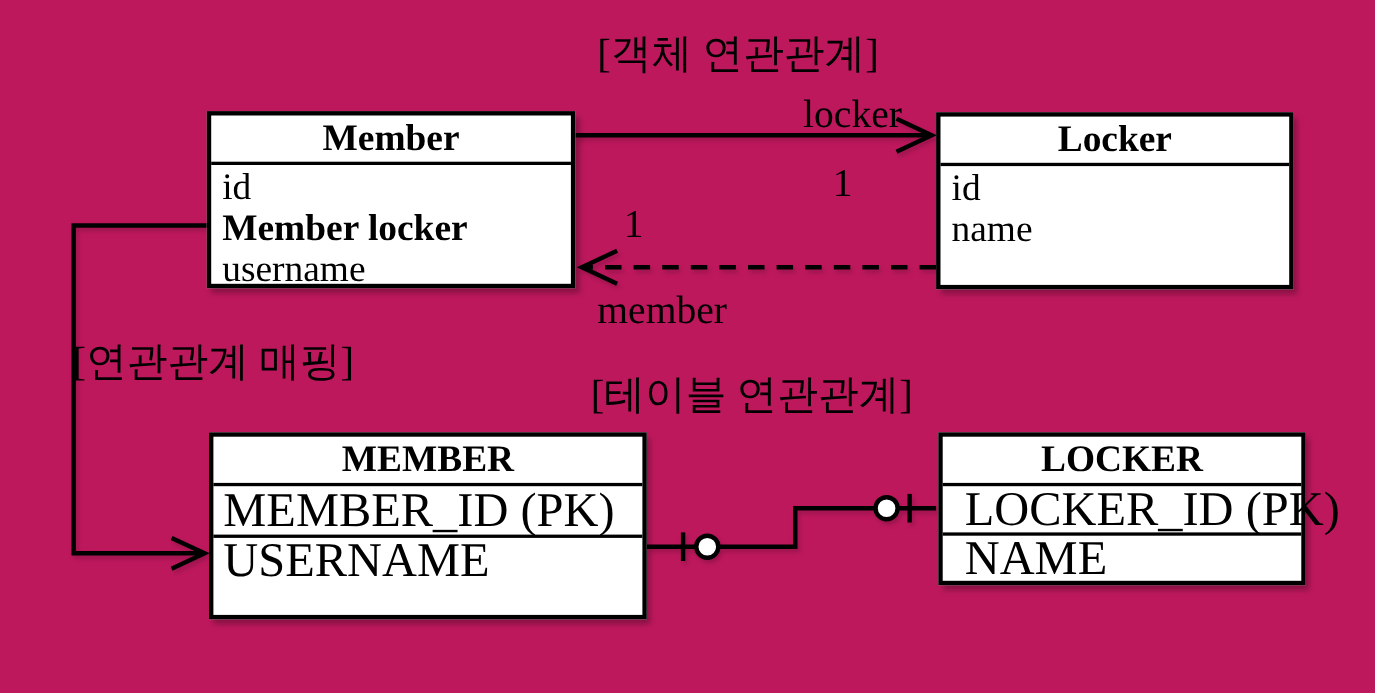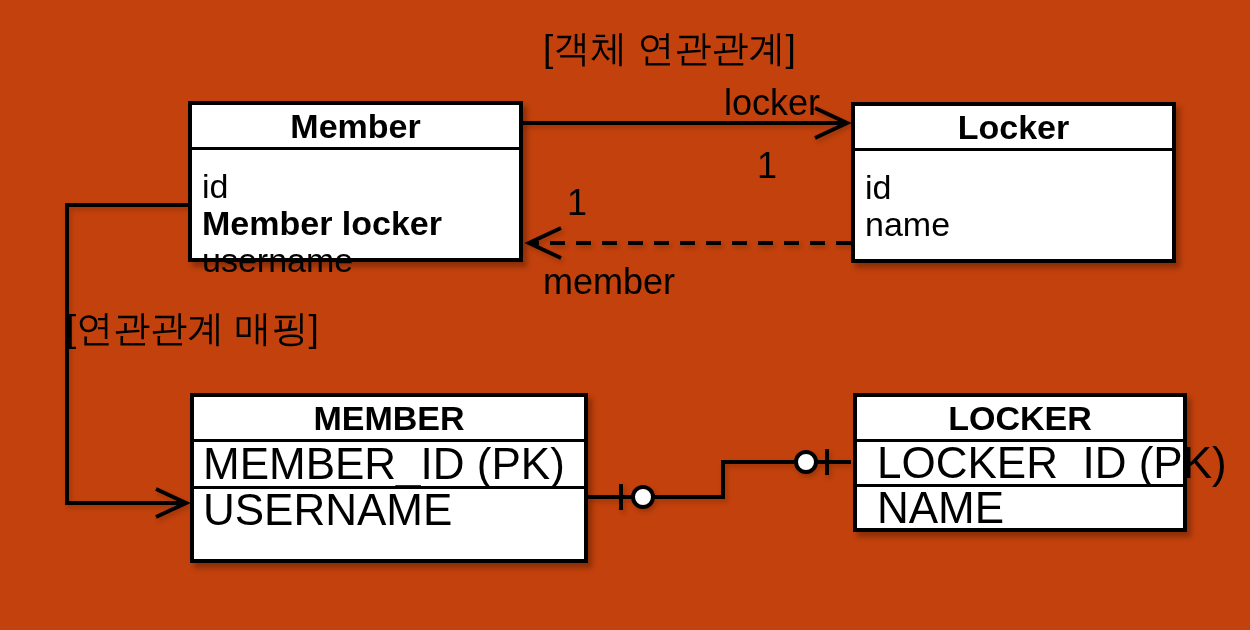--- a/index.html
+++ b/index.html
@@ -4,22 +4,22 @@
 <style>
   html, body {
     margin: 0;
     padding: 0;
     background: #ffffff;
   }
   .stage {
     position: relative;
     width: 1250px;
     height: 630px;
-    background: #c2410c;
-    font-family: Liberation Sans, sans-serif;
+    background: #be185d;
+    font-family: Liberation Serif, serif;
     color: #000;
     overflow: hidden;
   }
   .lines-layer {
     position: absolute;
     left: 0; top: 0;
     width: 1250px; height: 630px;
     filter: drop-shadow(2px 3px 2px rgba(0,0,0,0.18));
   }
   
@@ -30,21 +30,21 @@
     border: 4px solid #000;
     box-shadow: 4px 5px 5px rgba(0,0,0,0.28);
   }
   .dbox .box-title {
     font-weight: bold;
     text-align: center;
     border-bottom: 3px solid #000;
     white-space: nowrap;
   }
   .uml-title { font-size: 34px; line-height: 42px; }
-  .uml-fields { padding: 18px 0 0 0; }
+  .uml-fields { padding: 2px 0 0 0; }
   .uml-field {
     font-size: 34px;
     line-height: 37px;
     padding-left: 10px;
     white-space: nowrap;
   }
   .bold { font-weight: bold; }
 
   .tbl-title { font-size: 34px; line-height: 42px; }
   .tbl-row {
@@ -85,20 +85,21 @@
 
     <polyline points="588,497 723,497 723,462 851,462" fill="none" stroke="#000" stroke-width="4"></polyline>
     <line x1="621" y1="484" x2="621" y2="510" stroke="#000" stroke-width="4"></line>
     <circle cx="643" cy="497" r="10" fill="#fff" stroke="#000" stroke-width="4"></circle>
     <circle cx="806" cy="462" r="10" fill="#fff" stroke="#000" stroke-width="4"></circle>
     <line x1="827" y1="449" x2="827" y2="475" stroke="#000" stroke-width="4"></line>
   </svg>
 
   <div class="flabel kr-title" style="left:543px; top:24px;">[객체 연관관계]</div>
   <div class="flabel kr-title" style="left:66px; top:304px;">[연관관계 매핑]</div>
+  <div class="flabel kr-title" style="left:537px; top:334px;">[테이블 연관관계]</div>
 
   <div class="flabel arrow-label" style="left:640px; top:82px; width:180px; text-align:right;">locker</div>
   <div class="flabel mult-label" style="left:757px; top:145px;">1</div>
   <div class="flabel mult-label" style="left:567px; top:182px;">1</div>
   <div class="flabel arrow-label" style="left:543px; top:261px;">member</div>
 
   <div class="dbox" style="left:188px; top:101px; width:335px; height:161px;">
     <div class="box-title uml-title">Member</div>
     <div class="uml-fields">
       <div class="uml-field">id</div>

